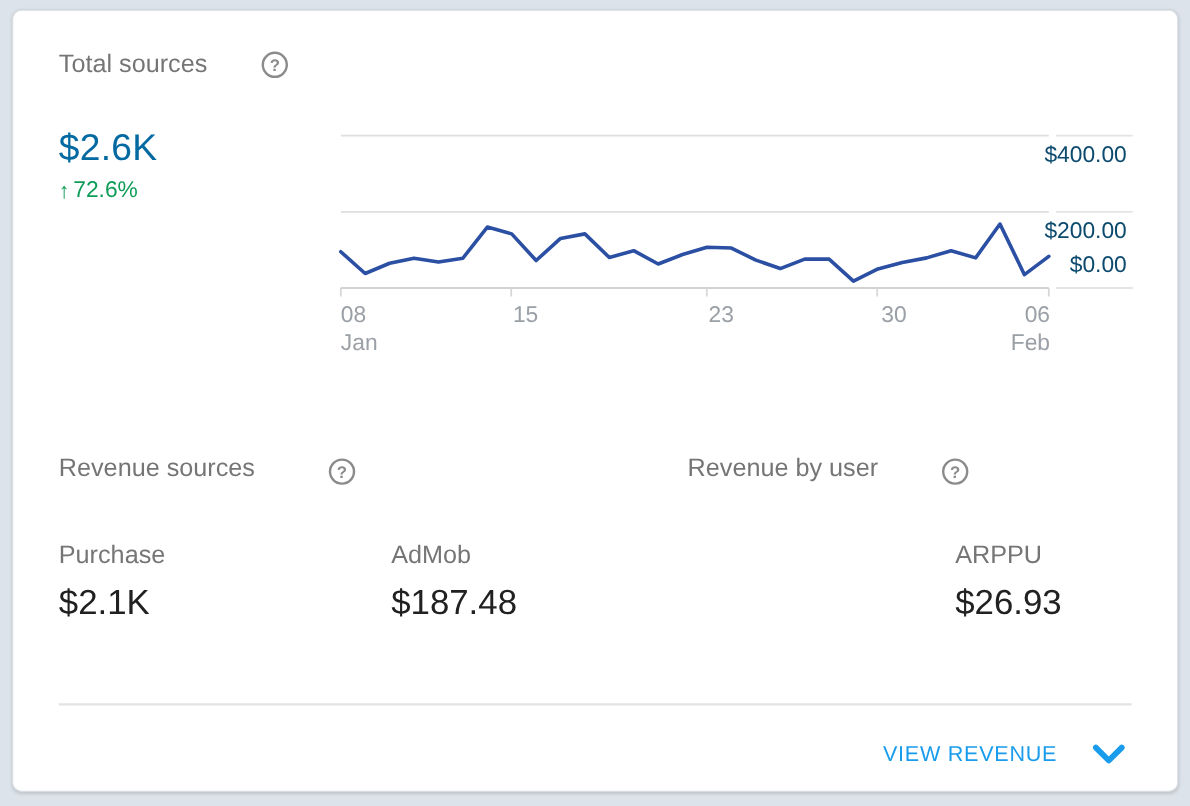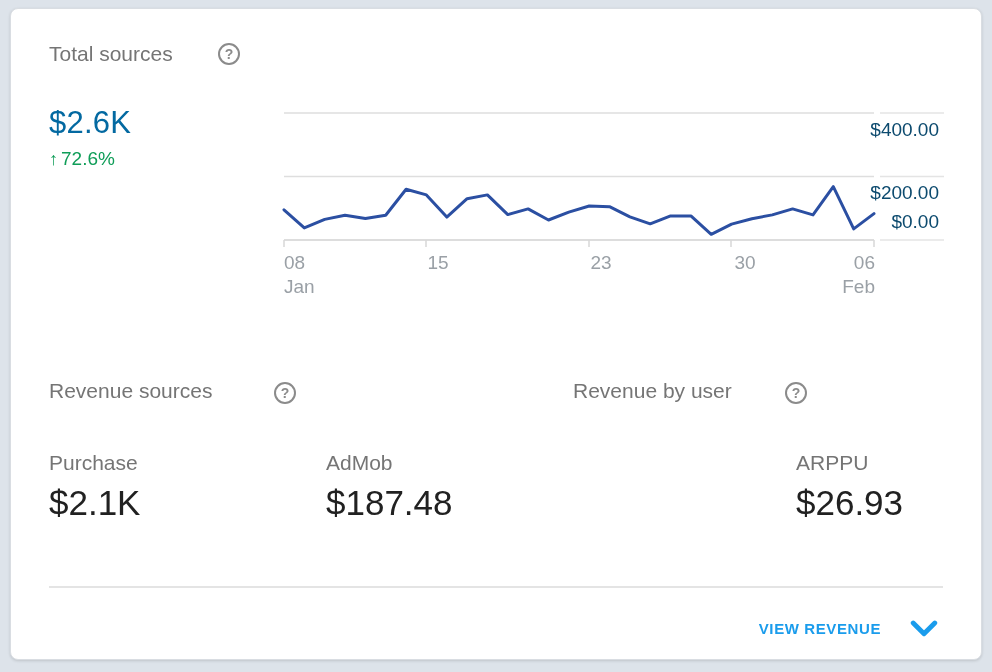--- a/index.html
+++ b/index.html
@@ -65,34 +65,34 @@
   
   .section-label{
     position:absolute;top:370px;
     font-size:21px;color:#757575;line-height:24px;
   }
   .sl-sources{left:38px;}
   .sl-byuser{left:562px;}
   .metric{position:absolute;top:442px;}
   .m1{left:38px;} .m2{left:279px;margin-left:36px;} .m3{left:562px;} .m4{left:785px;}
   .metric-label{font-size:21px;color:#757575;line-height:24px;}
-  .metric-value{margin-top:11px;font-size:35px;color:#212121;line-height:34px;}
+  .metric-value{margin-top:11px;font-size:29px;color:#212121;line-height:34px;}
   
   .divider{
     position:absolute;left:38px;right:38px;top:577px;height:2px;background:#e4e4e4;
   }
   .footer{
     position:absolute;left:0;right:42px;top:579px;height:81px;
     display:flex;align-items:center;justify-content:flex-end;
   }
   .view-btn{
     display:flex;align-items:center;gap:28px;
     background:none;border:none;padding:4px 0;cursor:pointer;
     font-family:"Liberation Sans", sans-serif;
-    font-size:15px;font-weight:700;letter-spacing:.6px;
+    font-size:18px;font-weight:400;letter-spacing:.6px;
     color:var(--accent,#1a9cec);
   }
   .view-btn svg{display:block;}
 </style>
 </head>
 <body>
 
 <div class="card">
 
   <span class="card-title">Total sources</span>

